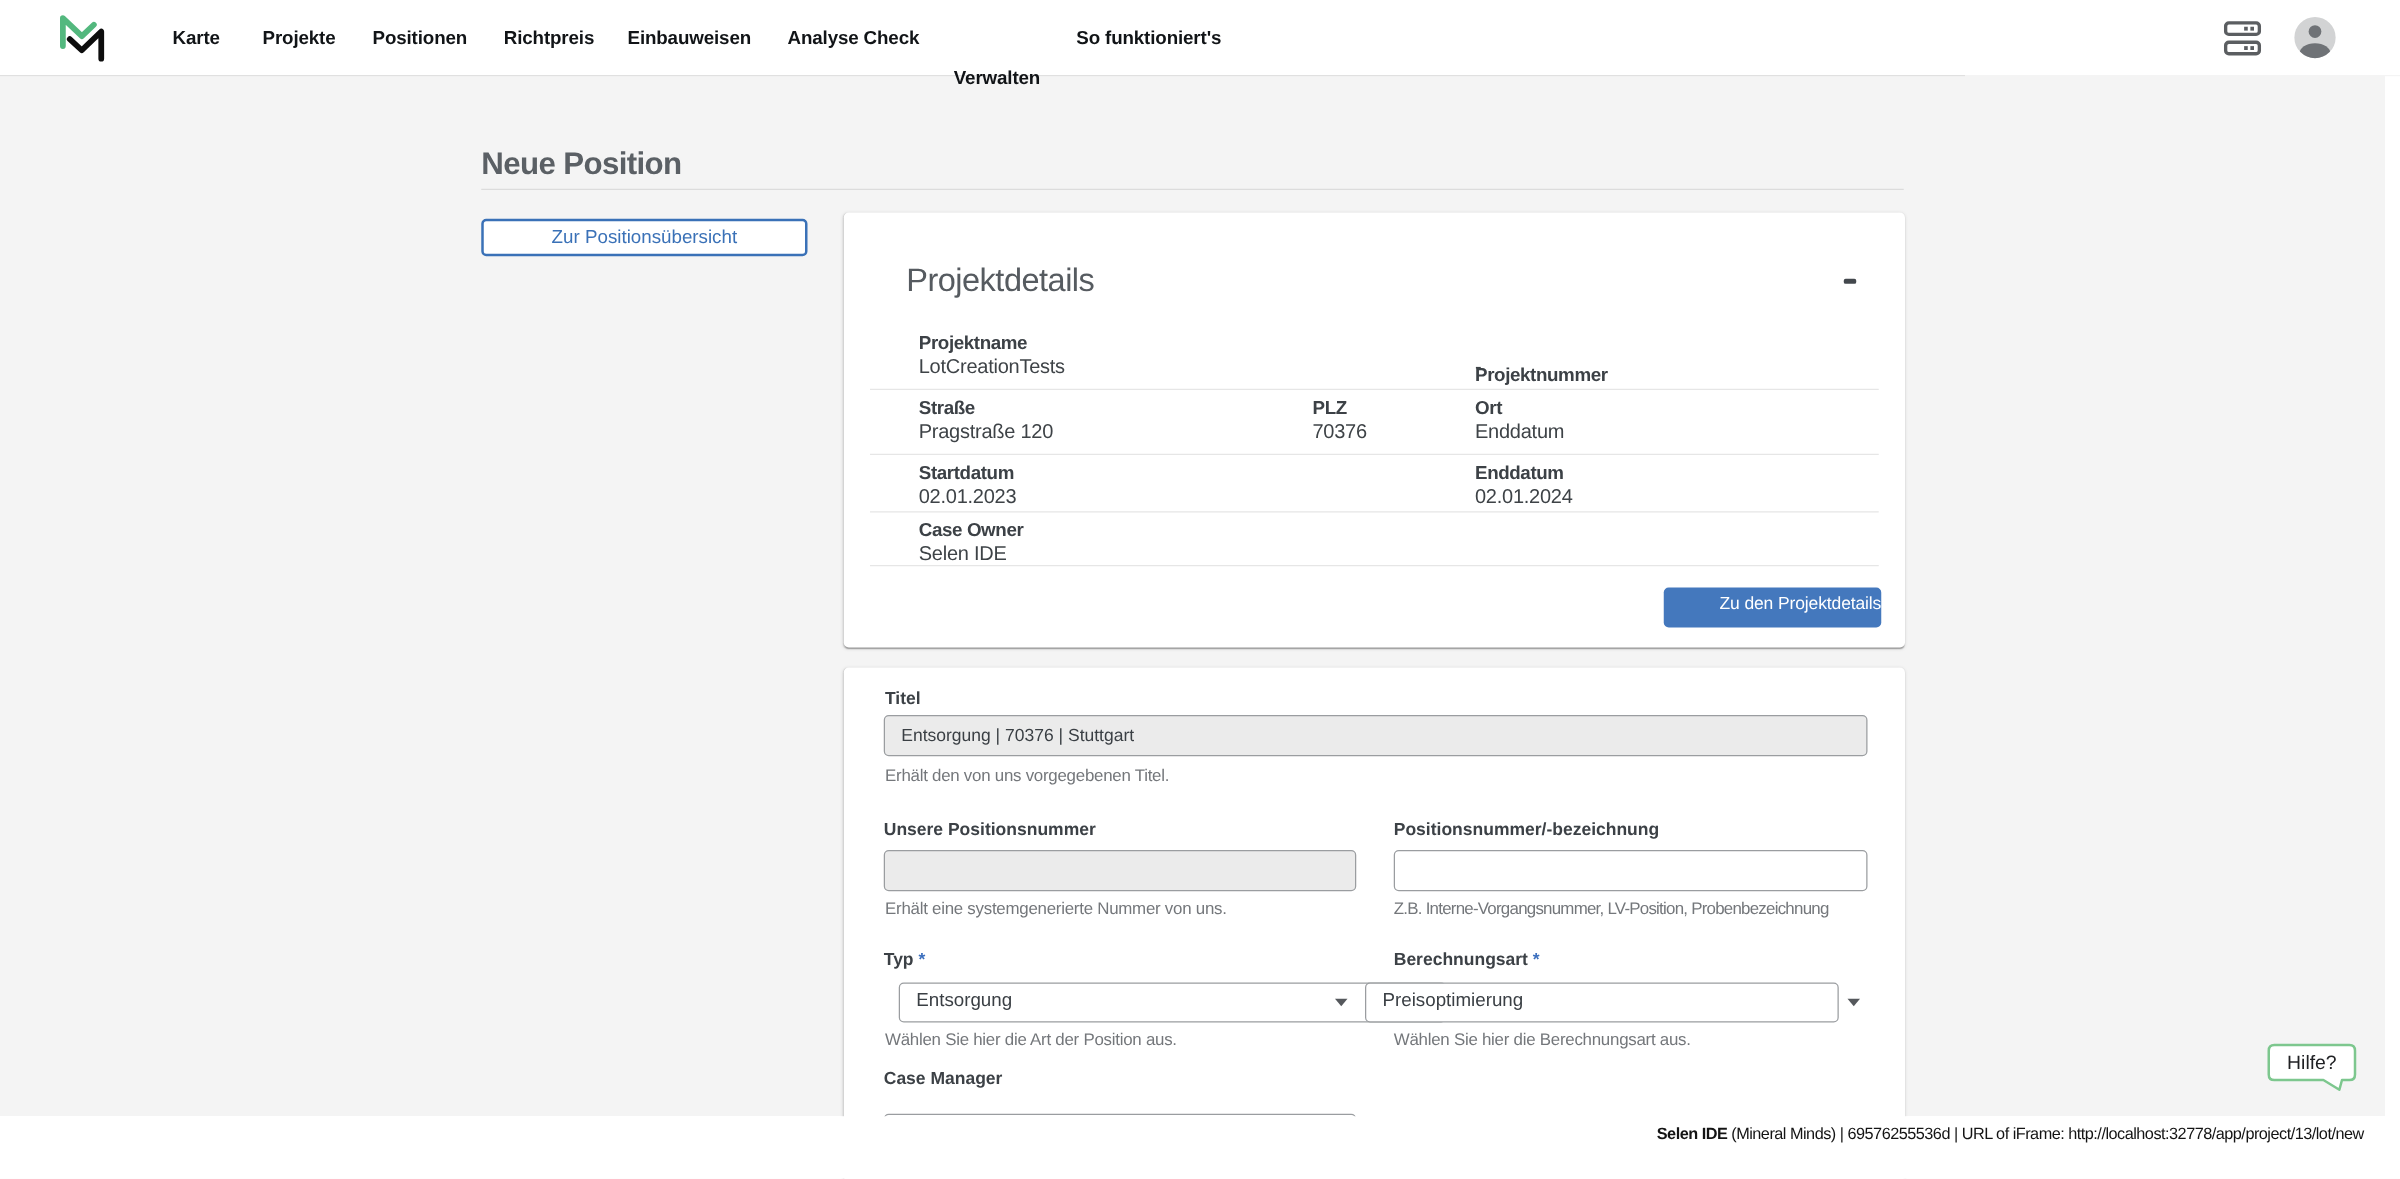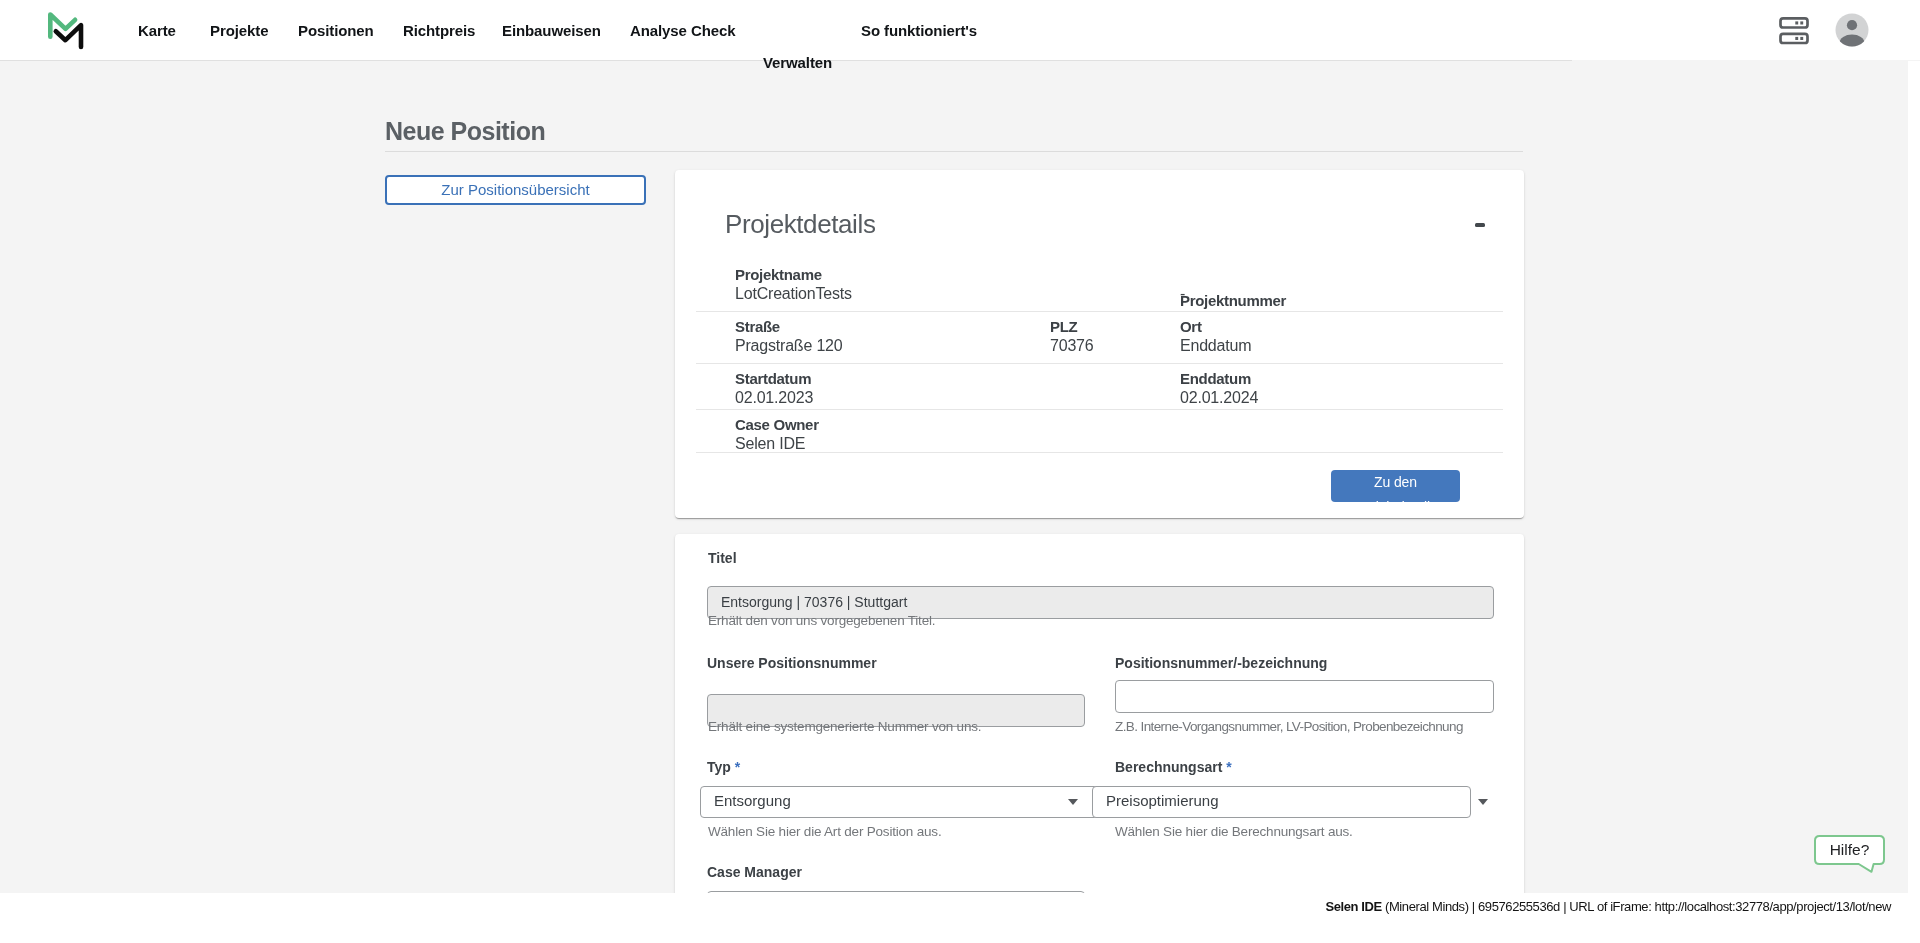--- a/index.html
+++ b/index.html
@@ -22,27 +22,27 @@
   
   .card { position:absolute; background:#fff; border-radius:4px;
           box-shadow:0 2px 1px -1px rgba(0,0,0,.2), 0 1px 1px 0 rgba(0,0,0,.14), 0 1px 3px 0 rgba(0,0,0,.12); }
   #card1 { left:675px; top:170px; width:849px; height:348px; }
   #card2 { left:675px; top:534px; width:849px; height:520px; }
   .cardtitle { position:absolute; left:50px; top:39px; font-size:26px; letter-spacing:-0.4px; color:#565b60; }
   .minus { position:absolute; left:799.5px; top:53px; width:10px; height:4px; background:#43484d; border-radius:1.5px; }
   .rowlabel { position:absolute; font-size:15px; font-weight:bold; color:#3c4146; letter-spacing:-0.3px; white-space:nowrap; }
   .rowval { position:absolute; font-size:16px; color:#3e4347; letter-spacing:-0.2px; white-space:nowrap; }
   .divline { position:absolute; left:21px; width:807px; height:1px; background:#e6e6e6; }
-  #btn-details { position:absolute; left:656px; top:300px; width:129px; height:32px; background:#4478bd; border:none;
-                 border-radius:4px; color:#fff; font-size:14px; text-align:center; line-height:25px; letter-spacing:-0.1px; }
+  #btn-details { position:absolute; left:656px; top:300px; width:174px; height:32px; background:#4478bd; border:none;
+                 border-radius:4px; color:#fff; font-size:14px; text-align:right; line-height:25px; letter-spacing:-0.1px; }
   
   .flabel { position:absolute; font-size:14px; font-weight:bold; color:#3c4146; letter-spacing:0px; white-space:nowrap; }
   .fhelp  { position:absolute; font-size:13.5px; color:#74777b; letter-spacing:-0.2px; white-space:nowrap; }
   .finput { position:absolute; height:33px; border:1px solid #9a9da0; border-radius:4px; background:#fff; font-size:14px; color:#3a3f44; line-height:31px; padding-left:13px; }
-  .fdisabled { background:#ebebeb;margin-top:14px; }
+  .fdisabled { background:#ebebeb; }
   .fselect { position:absolute; height:32px; border:1px solid #9a9da0; border-radius:4px; background:#fff; font-size:15px; color:#3a3f44; line-height:27px; padding-left:13px; }
   .arrow { position:absolute; width:0; height:0; border-left:5.5px solid transparent; border-right:5.5px solid transparent; border-top:6px solid #55585c; }
   .req { color:#3b6fbe; }
   
   footer { position:absolute; left:0; top:893px; width:1920px; height:50px; background:#fff; font-size:13px; color:#141414; z-index:6; }
   footer .left { position:absolute; left:31px; top:16px; letter-spacing:-0.45px; white-space:nowrap; }
   footer .right { position:absolute; right:29px; top:6px; letter-spacing:-0.4px; white-space:nowrap; }
   footer a { color:#4cb078; }
   #hilfe { position:absolute; left:1813px; top:833px; z-index:4; }
 </style>
@@ -88,30 +88,30 @@
 
       <div class="flabel" style="left:32px; top:121px;">Unsere Positionsnummer</div>
       <div class="finput fdisabled" style="left:32px; top:146px; width:378px;"></div>
       <div class="fhelp" style="left:33px; top:185px;">Erhält eine systemgenerierte Nummer von uns.</div>
 
       <div class="flabel" style="left:440px; top:121px;">Positionsnummer/-bezeichnung</div>
       <div class="finput" style="left:440px; top:146px; width:379px;"></div>
       <div class="fhelp" style="left:440px; top:185px; letter-spacing:-0.6px;">Z.B. Interne-Vorgangsnummer, LV-Position, Probenbezeichnung</div>
 
       <div class="flabel" style="left:32px; top:225px;">Typ <span class="req">*</span></div>
-      <div class="fselect" style="left:25px; top:252px; width:438px;">Entsorgung</div>
+      <div class="fselect" style="left:44px; top:252px; width:438px;">Entsorgung</div>
       <div class="arrow" style="left:393px; top:265px;"></div>
       <div class="fhelp" style="left:33px; top:290px;">Wählen Sie hier die Art der Position aus.</div>
 
       <div class="flabel" style="left:440px; top:225px;">Berechnungsart <span class="req">*</span></div>
       <div class="fselect" style="left:417px; top:252px; width:379px;">Preisoptimierung</div>
       <div class="arrow" style="left:803px; top:265px;"></div>
       <div class="fhelp" style="left:440px; top:290px;">Wählen Sie hier die Berechnungsart aus.</div>
 
-      <div class="flabel" style="left:32px; top:330px;text-align:center;">Case Manager</div>
+      <div class="flabel" style="left:32px; top:320px;text-align:center;">Case Manager</div>
       <div class="finput" style="left:32px; top:357px; width:378px;"></div>
     </div>
 
     <svg id="hilfe" width="76" height="48" viewBox="0 0 76 48">
       <path d="M6.5,3 H66.5 Q71,3 71,7.5 V26.5 Q71,31 66.5,31 H60.6 L58.5,38.8 L45.7,31 H6.5 Q2,31 2,26.5 V7.5 Q2,3 6.5,3 Z" fill="#ffffff" stroke="#7dc78e" stroke-width="2" stroke-linejoin="round"></path>
       <text x="36.5" y="22" text-anchor="middle" font-size="15.5" fill="#202124">Hilfe?</text>
     </svg>
   </div>
 
   <header>

